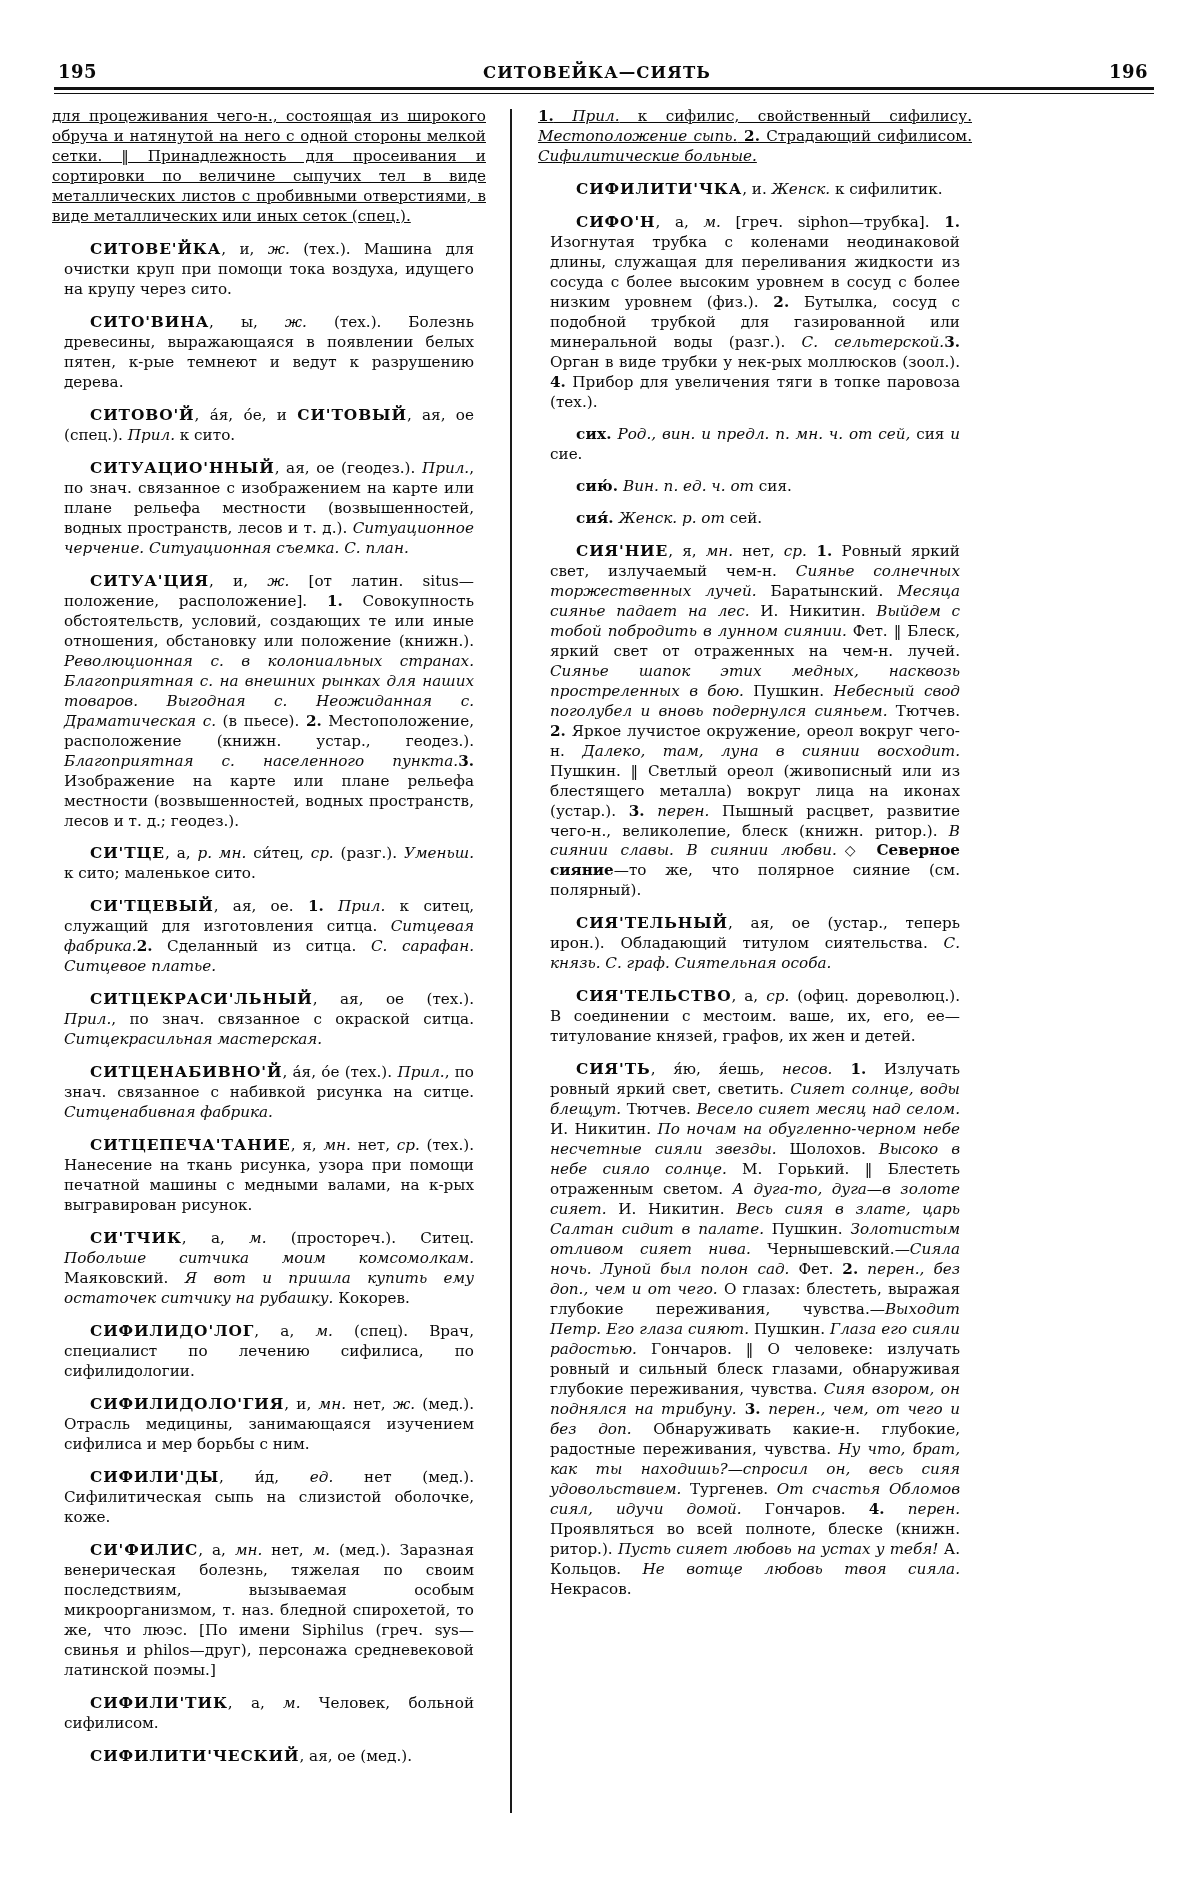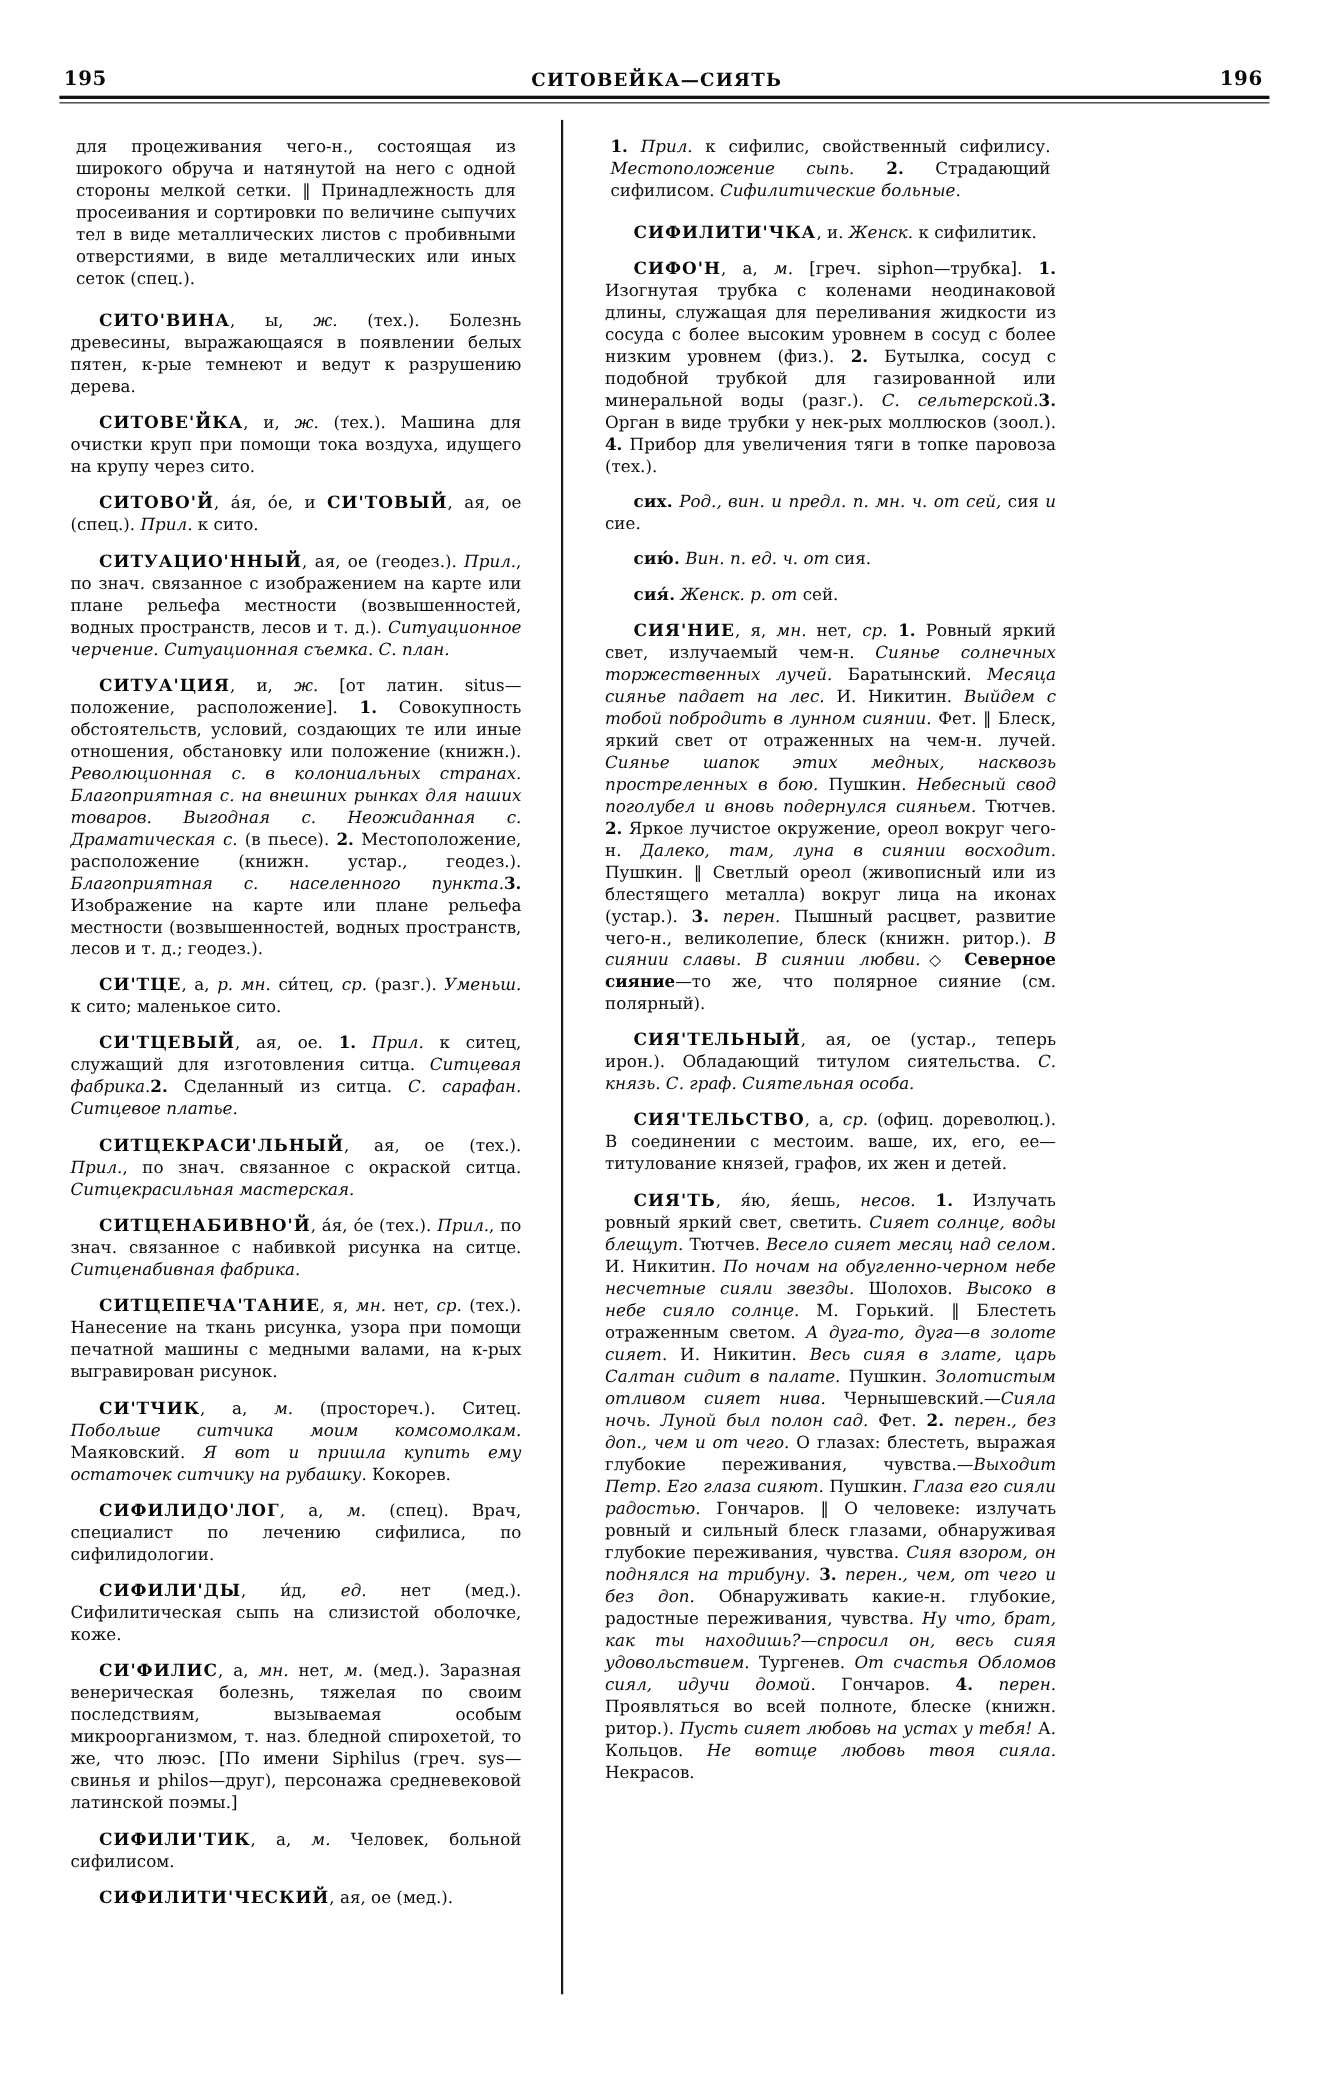--- a/index.html
+++ b/index.html
@@ -55,21 +55,21 @@
     border-left:2px solid #1a1a1a;
     margin:2px 26px 34px 0;
     align-self:stretch;
   }
   .col.right{padding-left:0;}
   p.entry{
     margin:12px;
     text-indent:26px;
     text-align:justify;
   }
-  p.cont{margin:17px;text-indent:0;text-align:justify;}
+  p.cont{margin:0;text-indent:0;text-align:justify;text-decoration:underline;}
   .hw{
     font-weight:bold;
     letter-spacing:.9px;
     font-size:15.4px;
   }
   .hw-sm{
     font-weight:bold;
     letter-spacing:.2px;
   }
   .it{font-style:italic;}
@@ -88,28 +88,28 @@
   </div>
   <div class="rule"></div>
 
   <div class="cols">
 
     <div class="col left">
 
       <p class="cont">для процеживания чего-н., состоящая из широкого обруча и натянутой на него с одной стороны мелкой сетки. ‖ Принадлежность для просеивания и сортировки по величине сыпучих тел в виде металлических листов с пробивными отверстиями, в виде металлических или иных сеток (спец.).</p>
 
       <p class="entry">
+        <span class="hw">СИТОВЕ'ЙКА</span><span>, и, </span><span class="it">ж.</span><span> (тех.). Машина для очистки круп при помощи тока воздуха, идущего на крупу через сито.</span>
+      </p>
+
+      <p class="entry">
         <span class="hw">СИТО'ВИНА</span><span>, ы, </span><span class="it">ж.</span><span> (тех.). Болезнь древесины, выражающаяся в появлении белых пятен, к-рые темнеют и ведут к разрушению дерева.</span>
       </p>
 
       <p class="entry">
-        <span class="hw">СИТОВЕ'ЙКА</span><span>, и, </span><span class="it">ж.</span><span> (тех.). Машина для очистки круп при помощи тока воздуха, идущего на крупу через сито.</span>
-      </p>
-
-      <p class="entry">
         <span class="hw">СИТОВО'Й</span><span>, а́я, о́е, и </span><span class="hw">СИ'ТОВЫЙ</span><span>, ая, ое (спец.). </span><span class="it">Прил.</span><span> к сито.</span>
       </p>
 
       <p class="entry">
         <span class="hw">СИТУАЦИО'ННЫЙ</span><span>, ая, ое (геодез.). </span><span class="it">Прил.</span><span>, по знач. связанное с изображением на карте или плане рельефа местности (возвышенностей, водных пространств, лесов и т. д.). </span><span class="it">Ситуационное черчение. Ситуационная съемка. С. план.</span>
       </p>
 
       <p class="entry">
         <span class="hw">СИТУА'ЦИЯ</span><span>, и, </span><span class="it">ж.</span><span> [от латин. situs—положение, расположение]. </span><span class="b">1.</span><span> Совокупность обстоятельств, условий, создающих те или иные отношения, обстановку или положение (книжн.). </span><span class="it">Революционная с. в колониальных странах. Благоприятная с. на внешних рынках для наших товаров. Выгодная с. Неожиданная с. Драматическая с.</span><span> (в пьесе). </span><span class="b">2.</span><span> Местоположение, расположение (книжн. устар., геодез.). </span><span class="it">Благоприятная с. населенного пункта.</span><span class="b">3.</span><span> Изображение на карте или плане рельефа местности (возвышенностей, водных пространств, лесов и т. д.; геодез.).</span>
       </p>
@@ -136,20 +136,23 @@
 
       <p class="entry">
         <span class="hw">СИ'ТЧИК</span><span>, а, </span><span class="it">м.</span><span> (простореч.). Ситец. </span><span class="it">Побольше ситчика моим комсомолкам.</span><span> Маяковский. </span><span class="it">Я вот и пришла купить ему остаточек ситчику на рубашку.</span><span> Кокорев.</span>
       </p>
 
       <p class="entry">
         <span class="hw">СИФИЛИДО'ЛОГ</span><span>, а, </span><span class="it">м.</span><span> (спец). Врач, специалист по лечению сифилиса, по сифилидологии.</span>
       </p>
 
 
+      <p class="entry">
+        <span class="hw">СИФИЛИДОЛО'ГИЯ</span><span>, и, </span><span class="it">мн.</span><span> нет, </span><span class="it">ж.</span><span> (мед.). Отрасль медицины, занимающаяся изучением сифилиса и мер борьбы с ним.</span>
+      </p>
 
       <p class="entry">
         <span class="hw">СИФИЛИ'ДЫ</span><span>, и́д, </span><span class="it">ед.</span><span> нет (мед.). </span><span>Сифилитическая сыпь на слизистой оболочке, коже.</span>
       </p>
 
       <p class="entry">
         <span class="hw">СИ'ФИЛИС</span><span>, а, </span><span class="it">мн.</span><span> нет, </span><span class="it">м.</span><span> (мед.). Заразная венерическая болезнь, тяжелая по своим последствиям, вызываемая особым микроорганизмом, т. наз. бледной спирохетой, то же, что люэс. [По имени Siphilus (греч. sys—свинья и philos—друг), персонажа средневековой латинской поэмы.]</span>
       </p>
 
       <p class="entry">

